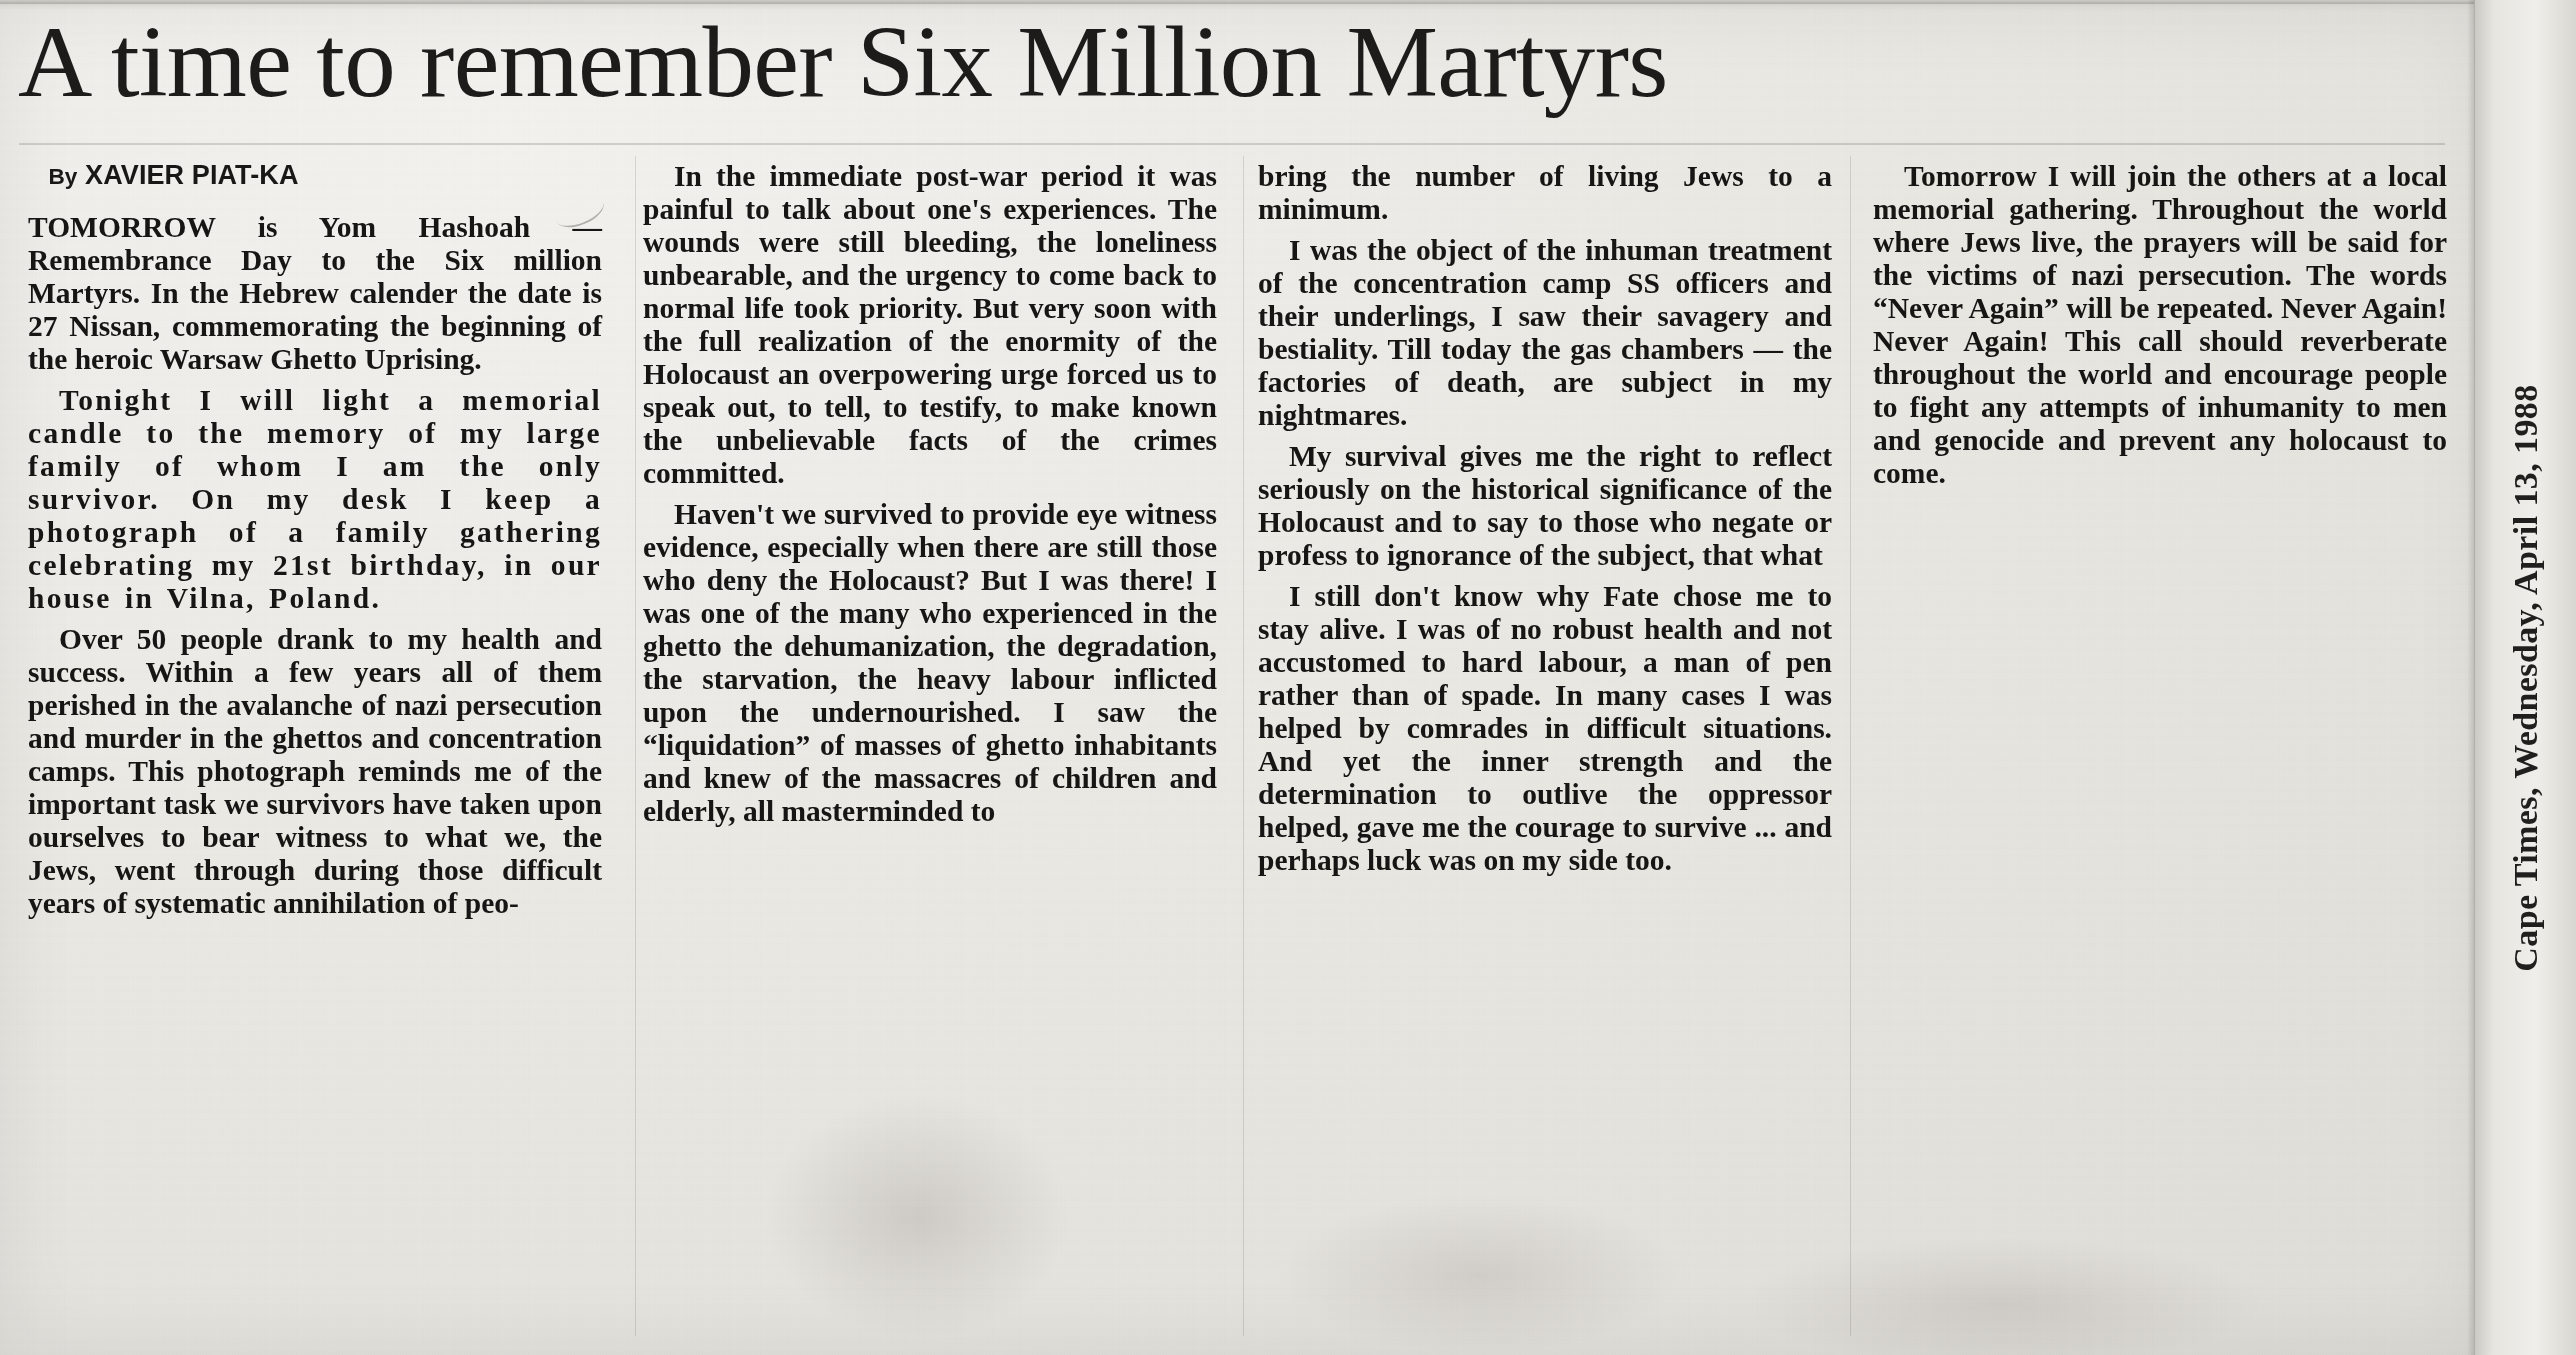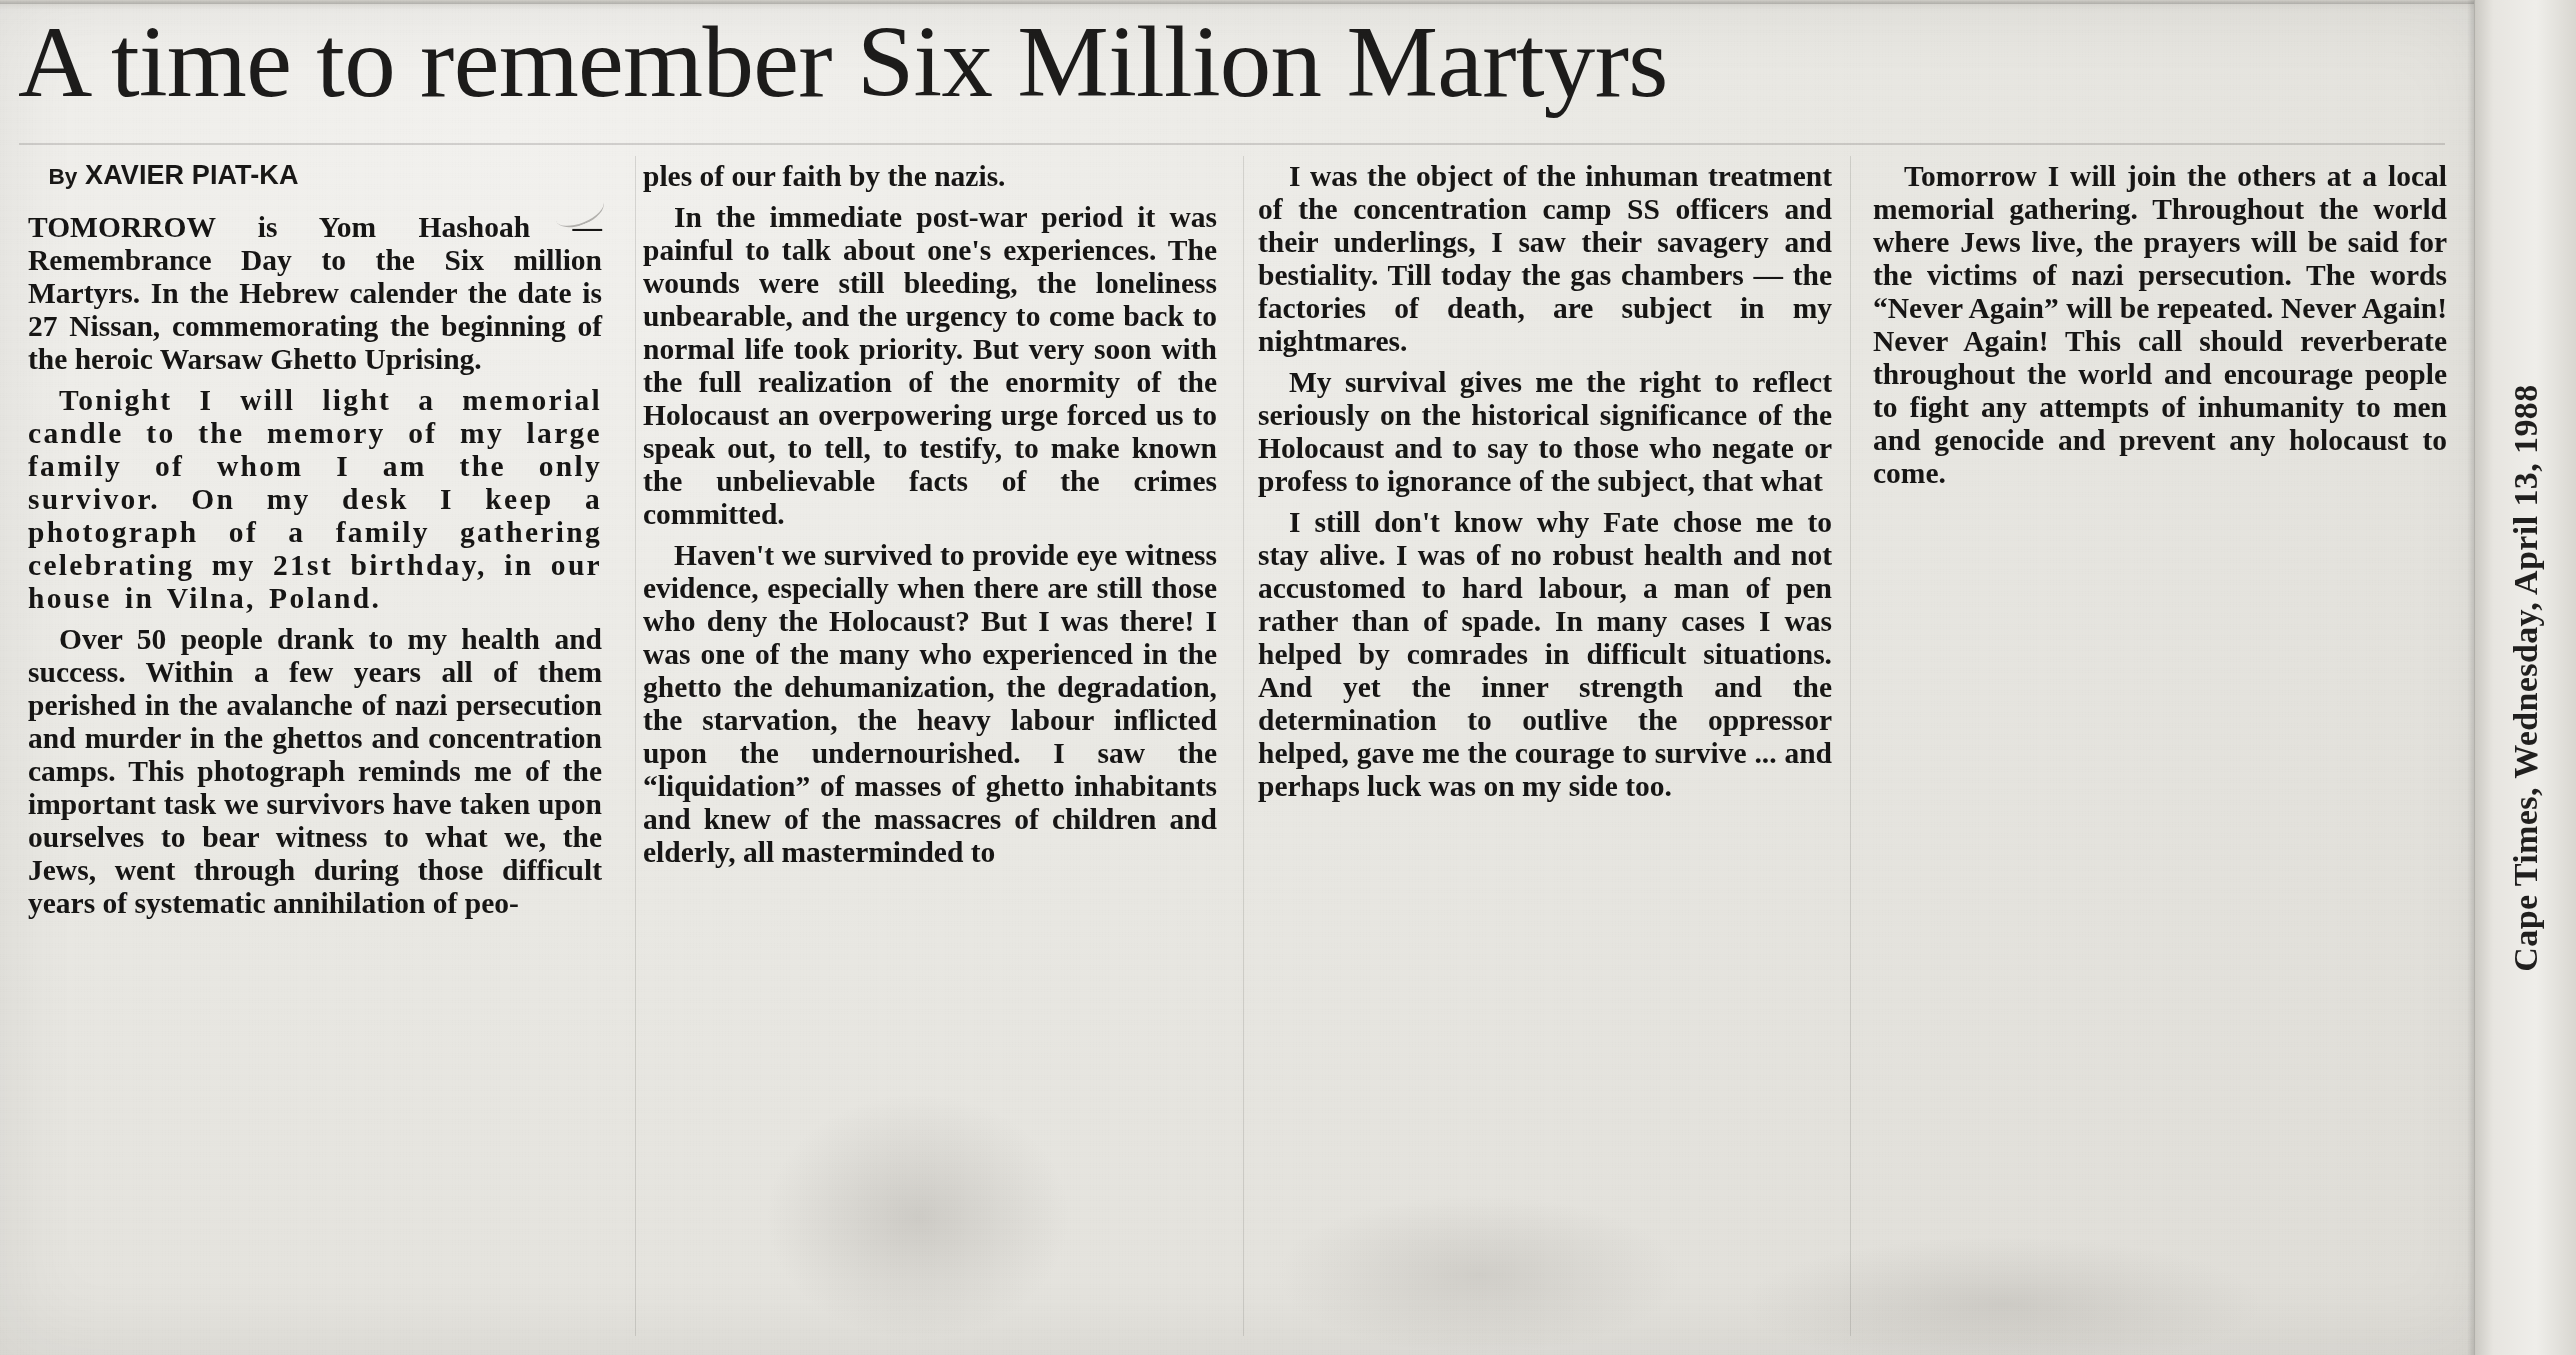--- a/index.html
+++ b/index.html
@@ -209,26 +209,26 @@
         <div class="byline">
           <span class="small">By</span>
           <span>XAVIER PIAT-KA</span>
         </div>
         <p class="lead">TOMORROW is Yom Hashoah — Remembrance Day to the Six million Martyrs. In the Hebrew calender the date is 27 Nissan, commemorating the beginning of the heroic Warsaw Ghetto Uprising.</p>
         <p class="spaced">Tonight I will light a memorial candle to the memory of my large family of whom I am the only survivor. On my desk I keep a photograph of a family gathering celebrating my 21st birthday, in our house in Vilna, Poland.</p>
         <p>Over 50 people drank to my health and success. Within a few years all of them perished in the avalanche of nazi persecution and murder in the ghettos and concentration camps. This photograph reminds me of the important task we survivors have taken upon ourselves to bear witness to what we, the Jews, went through during those difficult years of systematic annihilation of peo-</p>
       </div>
 
       <div class="col">
-        <p class="noindent">ples of our faith by the nazis.</p>
         <p>In the immediate post-war period it was painful to talk about one's experiences. The wounds were still bleeding, the loneliness unbearable, and the urgency to come back to normal life took priority. But very soon with the full realization of the enormity of the Holocaust an overpowering urge forced us to speak out, to tell, to testify, to make known the unbelievable facts of the crimes committed.</p>
         <p>Haven't we survived to provide eye witness evidence, especially when there are still those who deny the Holocaust? But I was there! I was one of the many who experienced in the ghetto the dehumanization, the degradation, the starvation, the heavy labour inflicted upon the undernourished. I saw the “liquidation” of masses of ghetto inhabitants and knew of the massacres of children and elderly, all masterminded to</p>
       </div>
 
       <div class="col">
+        <p class="noindent">bring the number of living Jews to a minimum.</p>
         <p>I was the object of the inhuman treatment of the concentration camp SS officers and their underlings, I saw their savagery and bestiality. Till today the gas chambers — the factories of death, are subject in my nightmares.</p>
         <p>My survival gives me the right to reflect seriously on the historical significance of the Holocaust and to say to those who negate or profess to ignorance of the subject, that what</p>
         <p>I still don't know why Fate chose me to stay alive. I was of no robust health and not accustomed to hard labour, a man of pen rather than of spade. In many cases I was helped by comrades in difficult situations. And yet the inner strength and the determination to outlive the oppressor helped, gave me the courage to survive ... and perhaps luck was on my side too.</p>
       </div>
 
       <div class="col">
         <p>Tomorrow I will join the others at a local memorial gathering. Throughout the world where Jews live, the prayers will be said for the victims of nazi persecution. The words “Never Again” will be repeated. Never Again! Never Again! This call should reverberate throughout the world and encourage people to fight any attempts of inhumanity to men and genocide and prevent any holocaust to come.</p>
       </div>
 
     </div>

